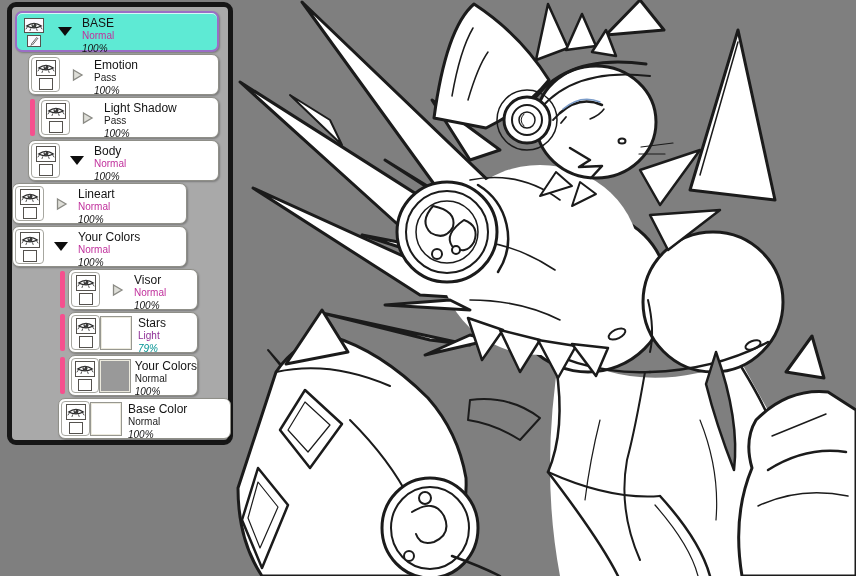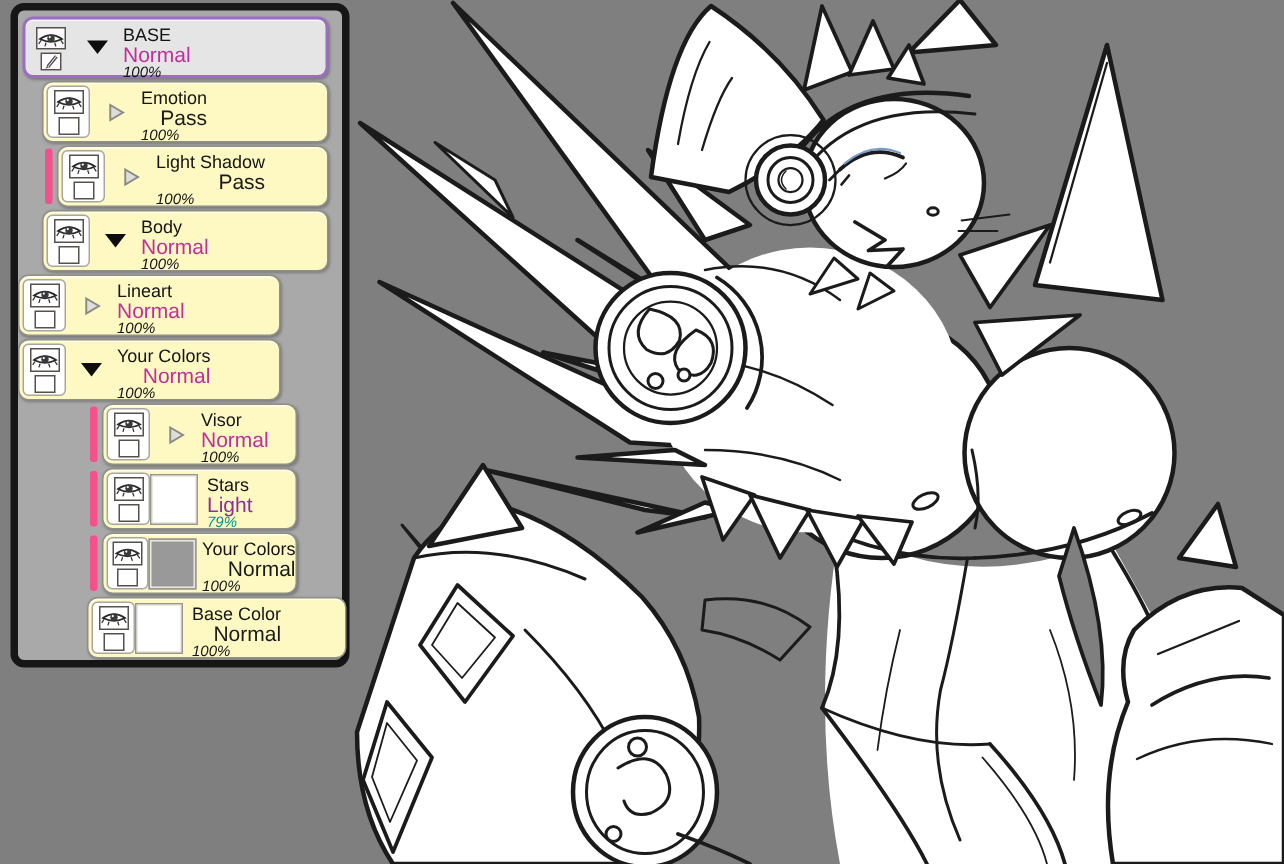--- a/index.html
+++ b/index.html
@@ -5,24 +5,24 @@
   html,body{margin:0;padding:0;width:856px;height:576px;overflow:hidden;
     background:#7f7f7f;font-family:"Liberation Sans",sans-serif;}
   #stage{position:relative;width:856px;height:576px;}
   #art{position:absolute;left:0;top:0;}
 
   
   #layer-panel{position:absolute;left:7px;top:2px;width:226px;height:443px;
     background:#a9a9a9;border:5px solid #161616;border-radius:9px;
     box-sizing:border-box;padding-top:4px;z-index:5;}
   .row{position:relative;height:41px;margin-bottom:2px;display:flex;
-    box-sizing:border-box;background:#fef9c3;border:1px solid #8f8f88;
+    box-sizing:border-box;background:#ffffff;border:1px solid #8f8f88;
     border-radius:7px;
     box-shadow:inset 0 1px 0 rgba(255,255,255,.75),1px 1px 2px rgba(0,0,0,.28);}
-  .row.sel{background:#e5e5e5;border:2px solid #9b6ec5;}
+  .row.sel{background:#5eead4;border:2px solid #9b6ec5;}
   .ind0{margin-left:3px;width:204px}
   .ind1{margin-left:16px;width:191px}
   .ind1s{margin-left:26px;width:181px}
   .ind2{width:175px}
   .ind3{margin-left:46px;width:173px}
   .ind3s{margin-left:56px;width:130px}
   .stripe{position:absolute;left:-9px;top:1px;bottom:1px;width:5px;
     background:#f5508e;border-radius:2px;}
   .eyecol{margin:2px 0 2px 2px;width:29px;box-sizing:border-box;
     border:1px solid #a7a7a0;border-radius:4px;background:#fff;
@@ -33,21 +33,21 @@
   .chk{width:14px;height:12px;box-sizing:border-box;border:1px solid #55524e;
     background:#fff;display:flex;align-items:center;justify-content:center;}
   .sel .eyebox,.sel .chk{background:#fdf9ff;}
   .slot{width:34px;display:flex;align-items:center;justify-content:center;}
   .thumbslot{width:38px;display:flex;align-items:center;}
   .thumb{width:32px;height:34px;box-sizing:border-box;border:1px solid #979790;
     background:#fff;margin-top:1px;box-shadow:inset 0 0 0 1px #eceade;}
   .thumb.gray{background:#999;}
   .meta{padding-top:4px;line-height:12px;}
   .lname{font-size:12px;color:#141414;white-space:nowrap;}
-  .lmode{font-size:14px;margin-top:1px;text-align:right;}
+  .lmode{font-size:10px;margin-top:1px;}
   .lop{font-size:10px;margin-top:1px;color:#141414;font-style:italic;}
   .m-mag{color:#c0309c}.m-blk{color:#1a1a1a}.m-pur{color:#8e2f96}
   .o-teal{color:#009393}
   .tri-d{width:0;height:0;border-left:7px solid transparent;
     border-right:7px solid transparent;border-top:9px solid #0d0d0d;}
   svg.tri-r{display:block}
   .hidden-defs{position:absolute;width:0;height:0;overflow:hidden;}
 </style>
 </head>
 <body>

